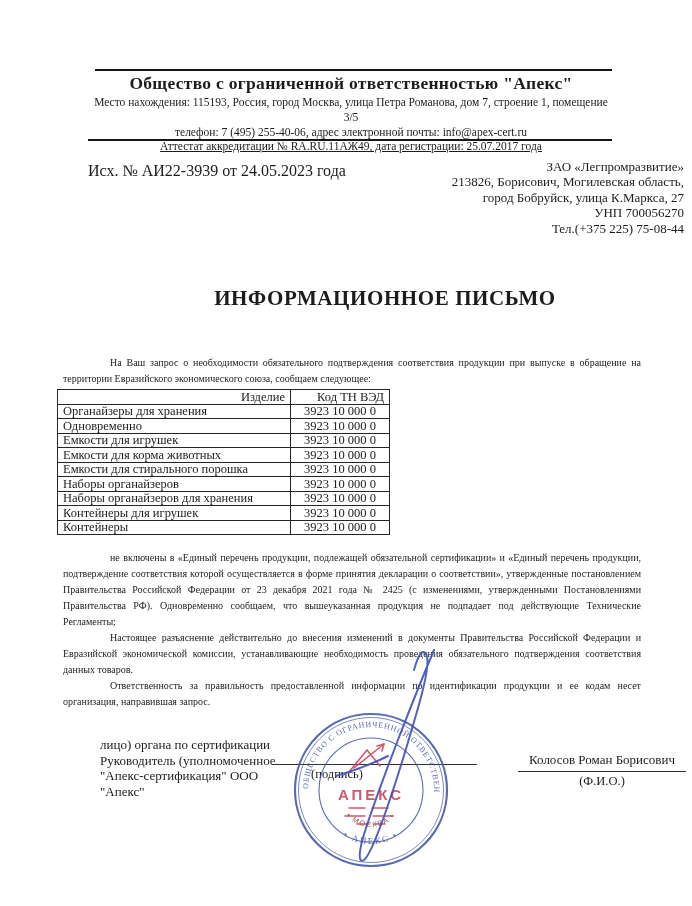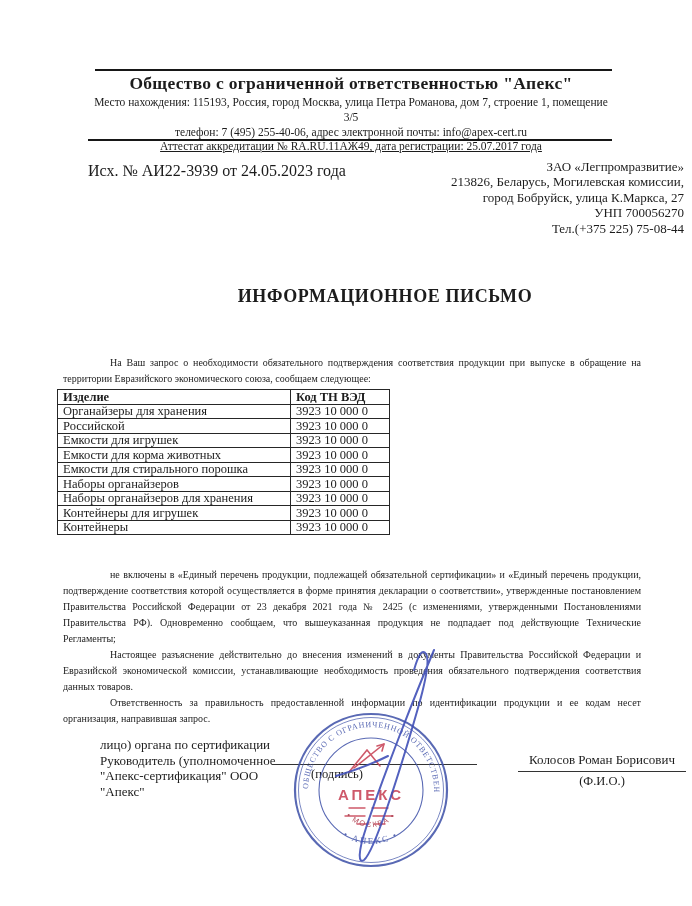--- a/index.html
+++ b/index.html
@@ -16,37 +16,37 @@
   .org-title{font-size:17.5px;font-weight:bold;line-height:24px;letter-spacing:.3px;}
   .lh-line{font-size:11.5px;line-height:14.8px;}
   .lh-underline{text-decoration:underline;}
 
   .ref-line{position:absolute;top:162px;left:88px;font-size:16px;}
 
   .recipient{position:absolute;top:159px;right:52px;width:330px;text-align:right;
     font-size:13px;line-height:15.4px;}
 
   .doc-title{position:absolute;top:286px;left:80px;width:610px;text-align:center;
-    font-size:18px;font-weight:bold;letter-spacing:.6px;}
+    font-size:21px;font-weight:bold;letter-spacing:.6px;}
 
   .addressee{position:absolute;top:328px;left:110px;font-size:13px;line-height:16px;}
 
   .intro{position:absolute;top:355px;left:63px;width:578px;}
   .body-text p{margin:0;font-size:10px;line-height:16px;text-align:justify;
     text-indent:47px;}
 
   .goods-table{position:absolute;top:389px;left:57px;border-collapse:collapse;}
   .goods-table th,.goods-table td{
     border:1px solid #262626;font-size:12.5px;line-height:12.5px;
     padding:0.5px 5px;white-space:nowrap;}
-  .goods-table th{font-weight:bold;text-align:left;margin-top:12px;}
+  .goods-table th{font-weight:normal;text-align:right;margin-top:12px;}
   .goods-table td.c-name{width:222px;text-align:left;}
-  .goods-table td.c-code{width:88px;margin-left:35px;}
-
-  .body2{position:absolute;top:550px;left:63px;width:578px;margin-top:17px;}
+  .goods-table td.c-code{width:88px;text-align:center;margin-left:35px;}
+
+  .body2{position:absolute;top:550px;left:63px;width:578px;}
 
   .sig-left{position:absolute;top:737px;left:100px;width:210px;
     font-size:13px;line-height:15.5px;}
 
   .sig-line{position:absolute;height:1px;background:#333;z-index:1;}
   .sig-line-left{top:764px;left:272px;width:205px;}
   .sig-line-right{top:771px;left:518px;width:168px;}
   .sig-caption{position:absolute;font-size:12.5px;z-index:1;}
   .cap-podpis{top:767px;left:272px;width:130px;text-align:center;}
   .fio-name{position:absolute;top:752px;left:512px;width:180px;text-align:center;
@@ -71,21 +71,21 @@
     <div class="lh-line">телефон: 7 (495) 255-40-06, адрес электронной почты: info@apex-cert.ru</div>
     <div class="lh-line lh-underline">Аттестат аккредитации № RA.RU.11АЖ49, дата регистрации: 25.07.2017 года</div>
   </div>
 
   <div class="rule bottom-rule"></div>
 
   <div class="ref-line">Исх. № АИ22-3939  от 24.05.2023 года</div>
 
   <div class="recipient">
     <div>ЗАО «Легпромразвитие»</div>
-    <div>213826, Беларусь, Могилевская комиссии,</div>
+    <div>213826, Борисович, Могилевская область,</div>
     <div>город Бобруйск, улица К.Маркса, 27</div>
     <div>УНП 700056270</div>
     <div>Тел.(+375 225) 75-08-44</div>
   </div>
 
   <div class="doc-title">ИНФОРМАЦИОННОЕ ПИСЬМО</div>
 
 
   <div class="intro body-text">
     <p>На Ваш запрос о необходимости обязательного подтверждения соответствия продукции при выпуске в обращение на территории Евразийского экономического союза, сообщаем следующее:</p>
@@ -97,21 +97,21 @@
         <th>Изделие</th>
         <th>Код ТН ВЭД</th>
       </tr>
     </thead>
     <tbody>
       <tr>
           <td class="c-name">Органайзеры для хранения</td>
           <td class="c-code">3923 10 000 0</td>
         </tr>
       <tr>
-          <td class="c-name">Российской</td>
+          <td class="c-name">Одновременно</td>
           <td class="c-code">3923 10 000 0</td>
         </tr>
       <tr>
           <td class="c-name">Емкости для игрушек</td>
           <td class="c-code">3923 10 000 0</td>
         </tr>
       <tr>
           <td class="c-name">Емкости для корма животных</td>
           <td class="c-code">3923 10 000 0</td>
         </tr>

